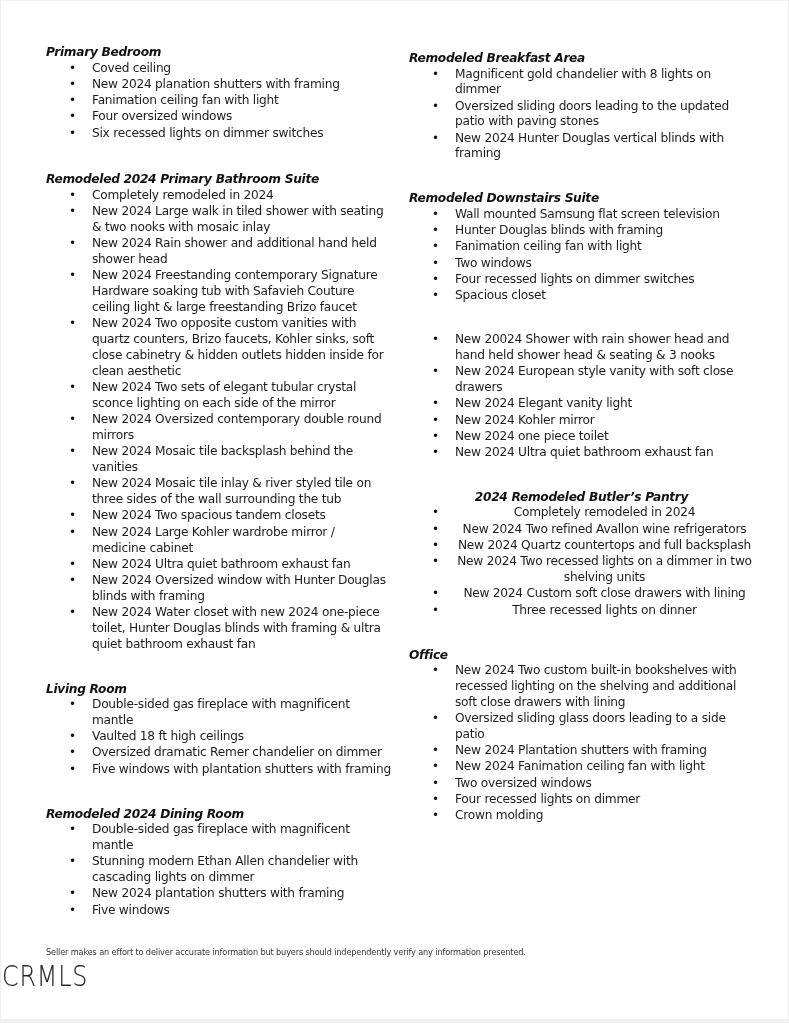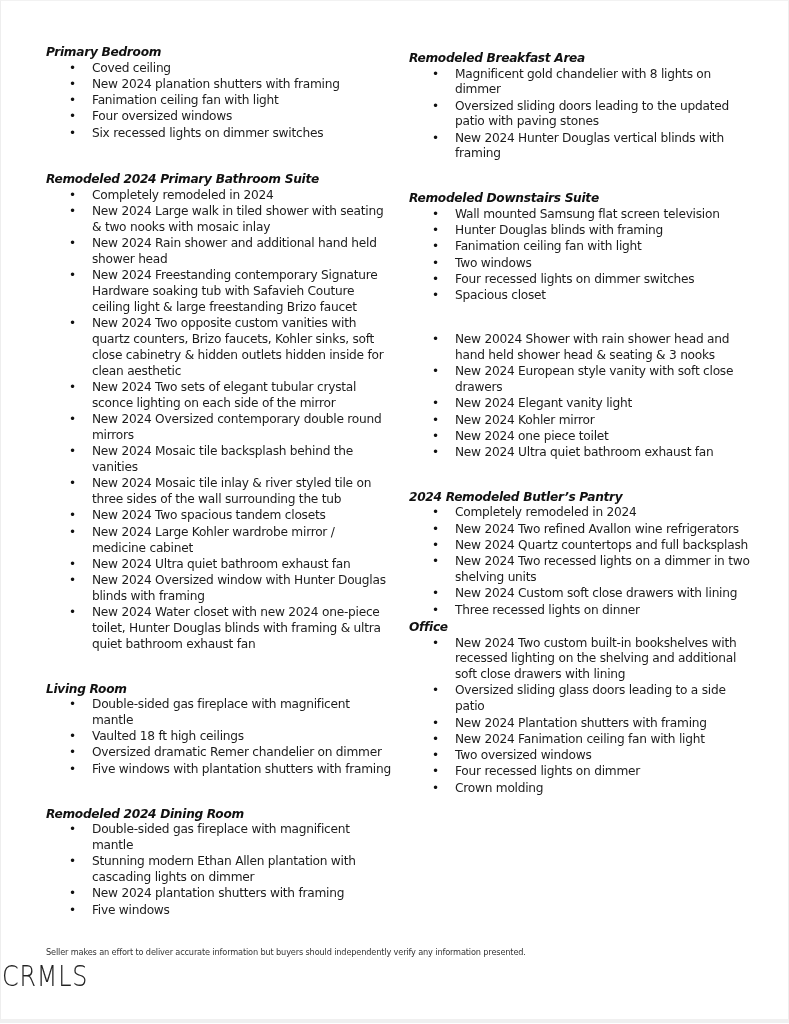--- a/index.html
+++ b/index.html
@@ -79,21 +79,21 @@
         <li><span class="bullet">•</span><span>Double-sided gas fireplace with magnificent mantle</span></li>
         <li><span class="bullet">•</span><span>Vaulted 18 ft high ceilings</span></li>
         <li><span class="bullet">•</span><span>Oversized dramatic Remer chandelier on dimmer</span></li>
         <li><span class="bullet">•</span><span>Five windows with plantation shutters with framing</span></li>
       </ul>
     </div>
     <div class="section" style="margin-top: 28px;">
       <h3 class="section-title">Remodeled 2024 Dining Room</h3>
       <ul class="items">
         <li><span class="bullet">•</span><span>Double-sided gas fireplace with magnificent mantle</span></li>
-        <li><span class="bullet">•</span><span>Stunning modern Ethan Allen plantation with cascading lights on dimmer</span></li>
+        <li><span class="bullet">•</span><span>Stunning modern Ethan Allen chandelier with cascading lights on dimmer</span></li>
         <li><span class="bullet">•</span><span>New 2024 plantation shutters with framing</span></li>
         <li><span class="bullet">•</span><span>Five windows</span></li>
       </ul>
     </div>
   </div>
 <div class="col col-right">
     <div class="section" style="margin-top: 6px;">
       <h3 class="section-title">Remodeled Breakfast Area</h3>
       <ul class="items">
         <li><span class="bullet">•</span><span>Magnificent gold chandelier with 8 lights on dimmer</span></li>
@@ -115,32 +115,32 @@
     <div class="section" style="margin-top: 28px;">
       <ul class="items">
         <li><span class="bullet">•</span><span>New 20024 Shower with rain shower head and hand held shower head &amp; seating &amp; 3 nooks</span></li>
         <li><span class="bullet">•</span><span>New 2024 European style vanity with soft close drawers</span></li>
         <li><span class="bullet">•</span><span>New 2024 Elegant vanity light</span></li>
         <li><span class="bullet">•</span><span>New 2024 Kohler mirror</span></li>
         <li><span class="bullet">•</span><span>New 2024 one piece toilet</span></li>
         <li><span class="bullet">•</span><span>New 2024 Ultra quiet bathroom exhaust fan</span></li>
       </ul>
     </div>
-    <div class="section" style="margin-top: 28px;">
+    <div class="section" style="margin-top: 28px; text-align: center;">
       <h3 class="section-title">2024 Remodeled Butler’s Pantry</h3>
       <ul class="items">
         <li><span class="bullet">•</span><span>Completely remodeled in 2024</span></li>
         <li><span class="bullet">•</span><span>New 2024 Two refined Avallon wine refrigerators</span></li>
         <li><span class="bullet">•</span><span>New 2024 Quartz countertops and full backsplash</span></li>
         <li><span class="bullet">•</span><span>New 2024 Two recessed lights on a dimmer in two shelving units</span></li>
         <li><span class="bullet">•</span><span>New 2024 Custom soft close drawers with lining</span></li>
         <li><span class="bullet">•</span><span>Three recessed lights on dinner</span></li>
       </ul>
     </div>
-    <div class="section" style="">
+    <div class="section" style="margin-top: 28px;">
       <h3 class="section-title">Office</h3>
       <ul class="items">
         <li><span class="bullet">•</span><span>New 2024 Two custom built-in bookshelves with recessed lighting on the shelving and additional soft close drawers with lining</span></li>
         <li><span class="bullet">•</span><span>Oversized sliding glass doors leading to a side patio</span></li>
         <li><span class="bullet">•</span><span>New 2024 Plantation shutters with framing</span></li>
         <li><span class="bullet">•</span><span>New 2024 Fanimation ceiling fan with light</span></li>
         <li><span class="bullet">•</span><span>Two oversized windows</span></li>
         <li><span class="bullet">•</span><span>Four recessed lights on dimmer</span></li>
         <li><span class="bullet">•</span><span>Crown molding</span></li>
       </ul>

